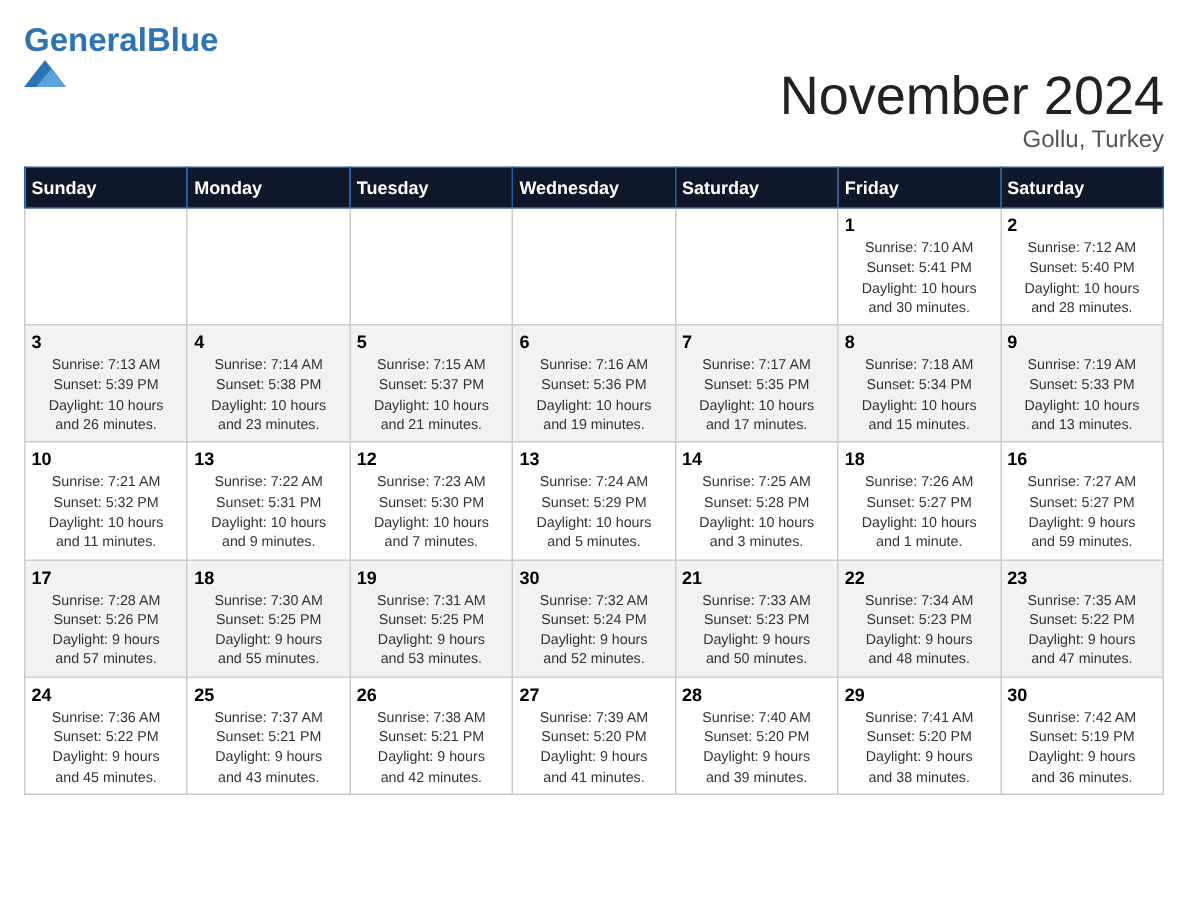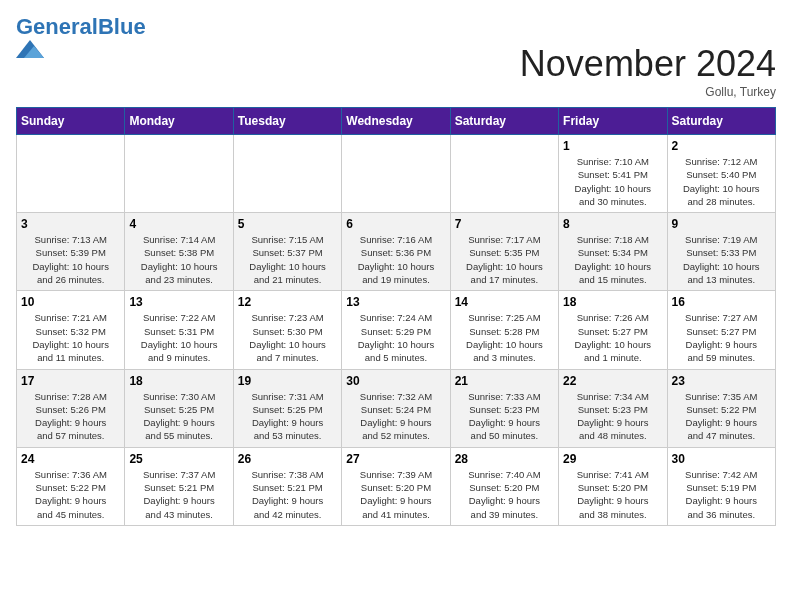--- a/index.html
+++ b/index.html
@@ -36,30 +36,30 @@
     .title-block {
       text-align: right;
     }
     .month-title {
       font-size: 36px;
       font-weight: normal;
       color: #222;
       margin-top: 27px;
     }
     .location {
-      font-size: 12px;
+      font-size: 16px;
       color: #555;
     }
     .calendar {
       width: 100%;
       border-collapse: collapse;
       font-size: 10.5px;
     }
     .calendar th {
-      background: #4c1d95;
+      background: #0f172a;
       color: #fff;
       padding: 6px 4px;
       text-align: left;
       font-size: 12px;
       border: 1px solid #2060a0;
     }
     .calendar td {
       border: 1px solid #ccc;
       vertical-align: top;
       padding: 4px;

